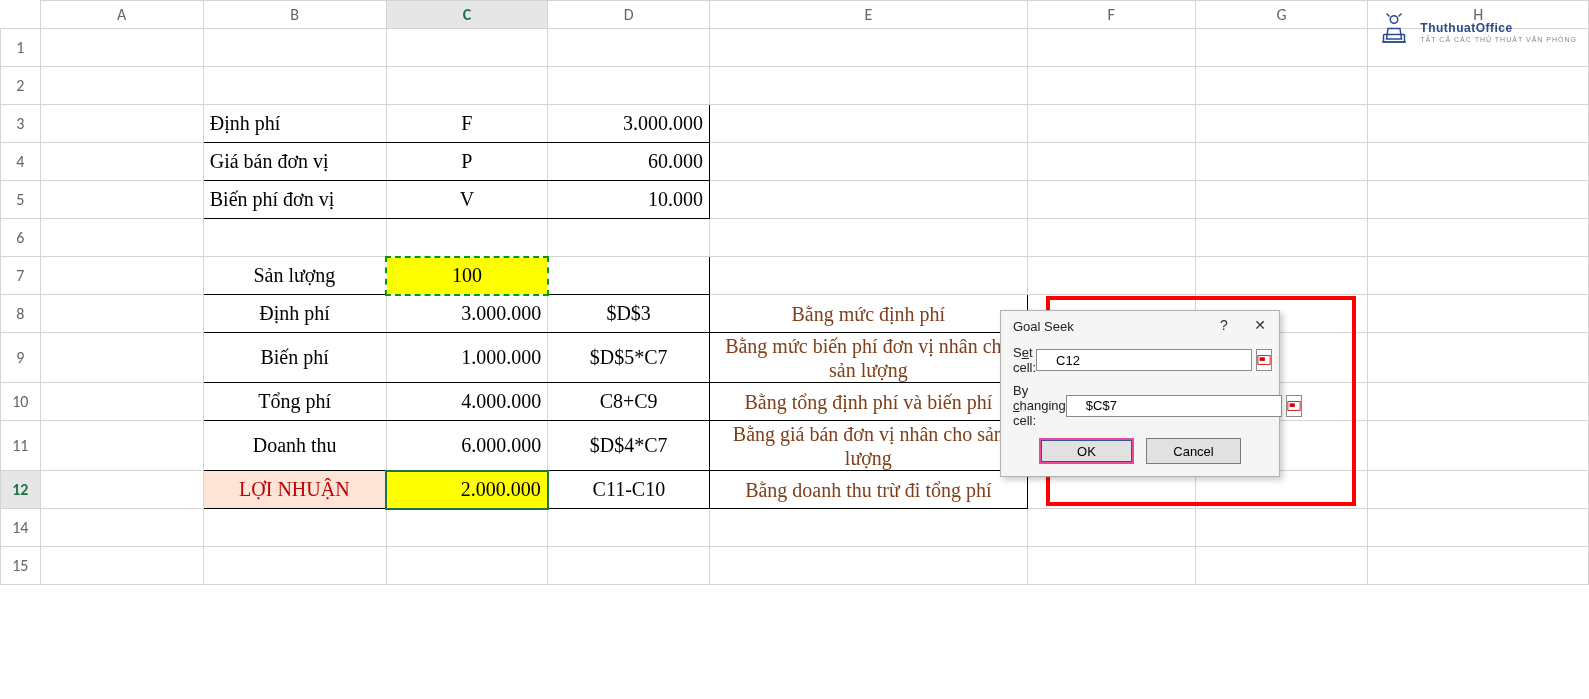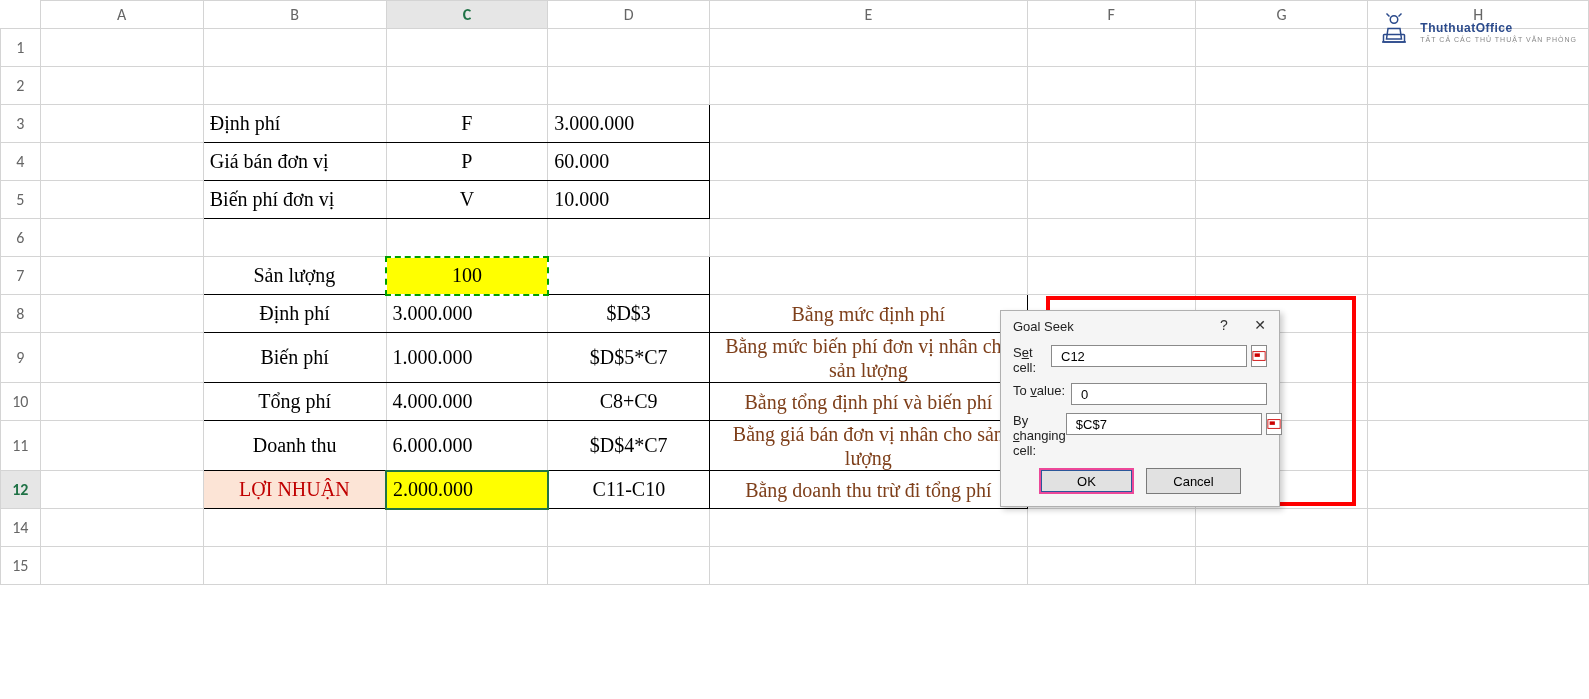--- a/index.html
+++ b/index.html
@@ -70,21 +70,21 @@
   .colE { width: 330px; }
   .colF { width: 175px; }
   .colG { width: 180px; }
   .colH { width: 230px; }
   td.bl { border-left: 1px solid #000; }
   td.br { border-right: 1px solid #000; }
   td.bt { border-top: 1px solid #000; }
   td.bb { border-bottom: 1px solid #000; }
 
   .center { text-align: center; }
-  .right { }
+  .right { text-align: right; }
   .left { text-align: left; }
   .bold { font-weight: bold; }
   .rowtall { height: 50px; }
 
   .red-text { color: #c00000; }
   .brown-text { color: #7e3f1a; }
   .yellow-fill { background: #ffff00 !important; }
   .pink-fill { background: #fce4d6 !important; margin-top: 44px; }
 
   .marching-ants {
@@ -126,31 +126,32 @@
     cursor: pointer;
     color: #333;
     font-size: 14px;
     line-height: 16px;
   }
   .dialog-body {
     padding: 6px 12px 12px 12px;
   }
   .dialog-row {
     display: flex;
+    align-items: center;
     margin-bottom: 8px;
   }
   .dialog-row label {
     width: 114px;
     color: #222;
   }
   .dialog-row input {
     flex: 1;
     height: 22px;
     border: 1px solid #8a8a8a;
-    padding: 0 9px;
+    padding: 0 19px;
     font-family: "Segoe UI", sans-serif;
     font-size: 13px;
     background: #fff;
   }
   .ref-btn {
     width: 22px; height: 22px;
     margin-left: 4px;
     border: 1px solid #8a8a8a;
     background: #fff;
     display: flex;
@@ -399,24 +400,20 @@
       <label><span>S<span class="underline-letter">e</span>t cell:</span></label>
       <input type="text" value="C12" style="">
       <div class="ref-btn">
         <svg viewBox="0 0 16 16">
             <rect x="1" y="3" width="14" height="10" fill="none" stroke="#c00" stroke-width="1"></rect>
             <rect x="3" y="5" width="6" height="4" fill="#c00"></rect>
           </svg>
       </div>
     </div>
     <div class="dialog-row">
-      <label><span>To <span class="underline-letter">v</span>alue:</span></label>
-      <input type="text" value="0" style="">
-    </div>
-    <div class="dialog-row">
       <label><span>By <span class="underline-letter">c</span>hanging cell:</span></label>
       <input type="text" value="$C$7" style="">
       <div class="ref-btn">
         <svg viewBox="0 0 16 16">
             <rect x="1" y="3" width="14" height="10" fill="none" stroke="#c00" stroke-width="1"></rect>
             <rect x="3" y="5" width="6" height="4" fill="#c00"></rect>
           </svg>
       </div>
     </div>
     <div class="dialog-buttons">

